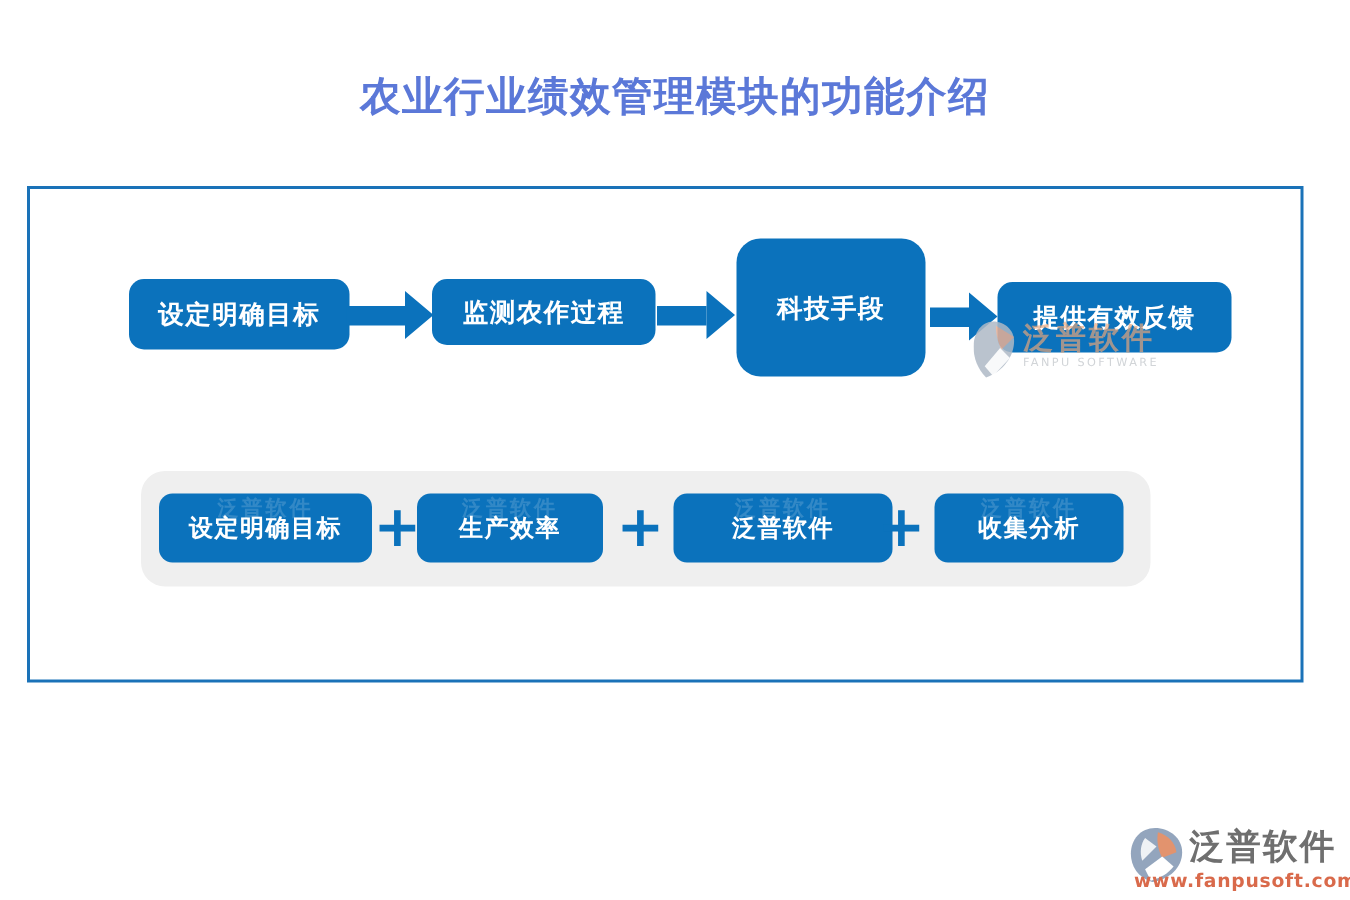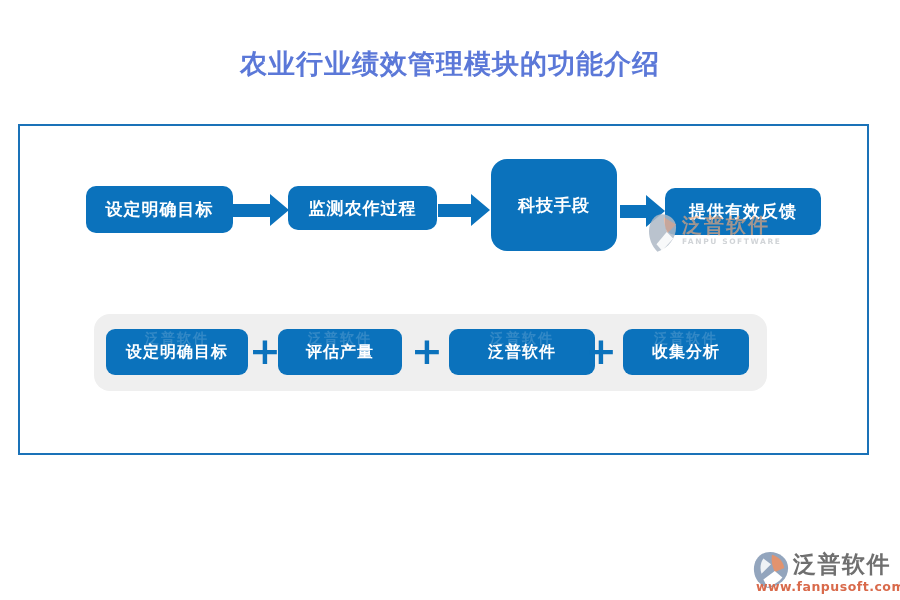--- a/index.html
+++ b/index.html
@@ -52,21 +52,21 @@
          font-size:14px;color:rgba(255,255,255,0.16);font-weight:bold;
          letter-spacing:2px;pointer-events:none;}
 
   
   .watermark{position:absolute;left:649px;top:213px;display:flex;
              align-items:flex-start;opacity:0.85;}
   .wm-text{margin-left:5px;}
   .wm-brand{font-size:20px;color:rgba(233,166,122,0.8);font-weight:bold;
             letter-spacing:2px;line-height:24px;}
   .wm-sub{font-size:7.5px;color:#c9cdd1;letter-spacing:1.6px;
-          font-family:"DejaVu Sans", sans-serif;font-weight:bold;}
+          font-family:"DejaVu Sans", sans-serif;font-weight:normal;}
 
   
   .footer-logo{position:absolute;left:750px;top:549px;width:142px;height:46px;}
   .fl-icon{position:absolute;left:2px;top:2px;}
   .fl-brand{position:absolute;left:43px;top:0px;font-size:23px;font-weight:bold;
             color:#6f6f6f;letter-spacing:1.5px;}
   .fl-url{position:absolute;left:6px;top:30px;font-size:12.5px;font-weight:bold;
           color:#d96a4b;letter-spacing:0.5px;
           font-family:"DejaVu Sans", sans-serif;}
 </style>
@@ -113,21 +113,21 @@
     <div class="formula-panel"></div>
 
     <div class="cbox ca">
       <span class="ghost">泛普软件</span>
       <span>设定明确目标</span>
     </div>
     <div class="plus p1">+</div>
 
     <div class="cbox cb">
       <span class="ghost">泛普软件</span>
-      <span>评估产量</span>
+      <span>生产效率</span>
     </div>
     <div class="plus p2">+</div>
 
     <div class="cbox cc">
       <span class="ghost">泛普软件</span>
       <span>泛普软件</span>
     </div>
     <div class="plus p3">+</div>
 
     <div class="cbox cd">

